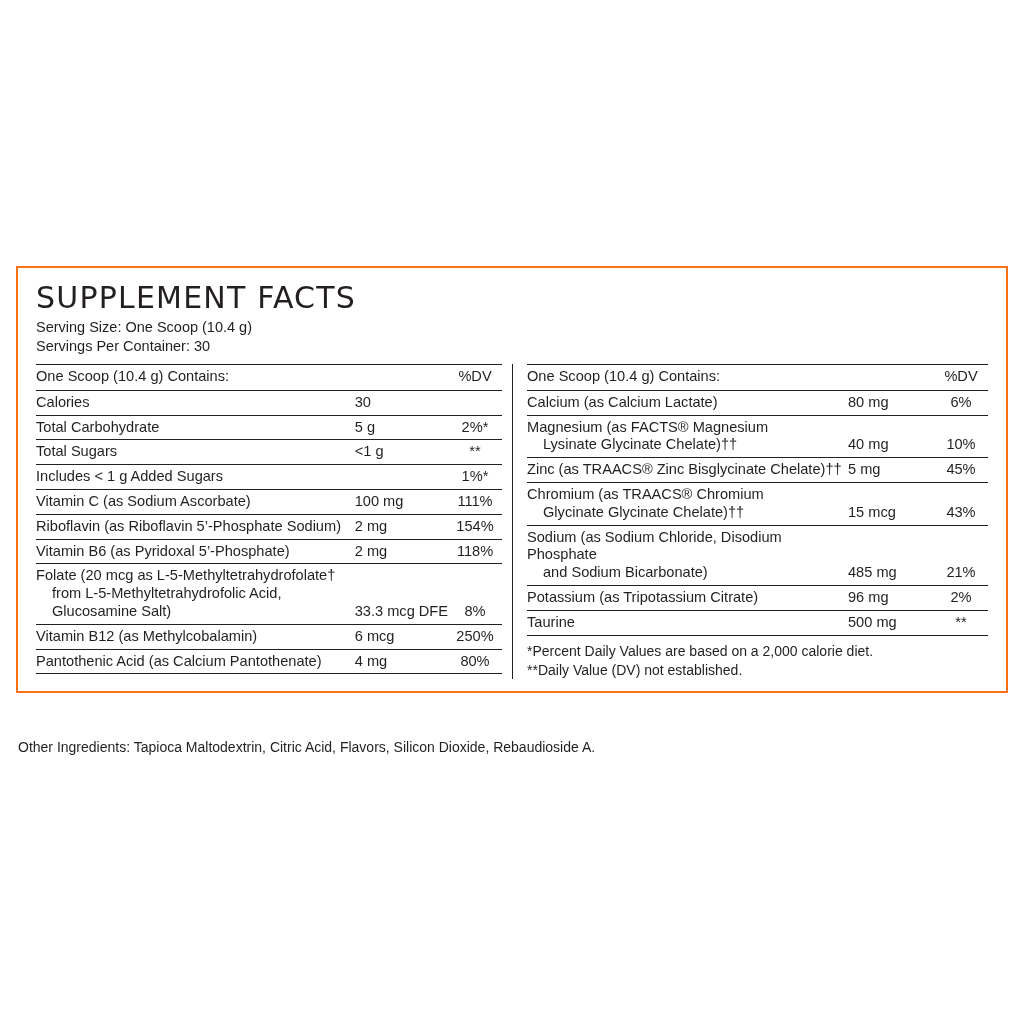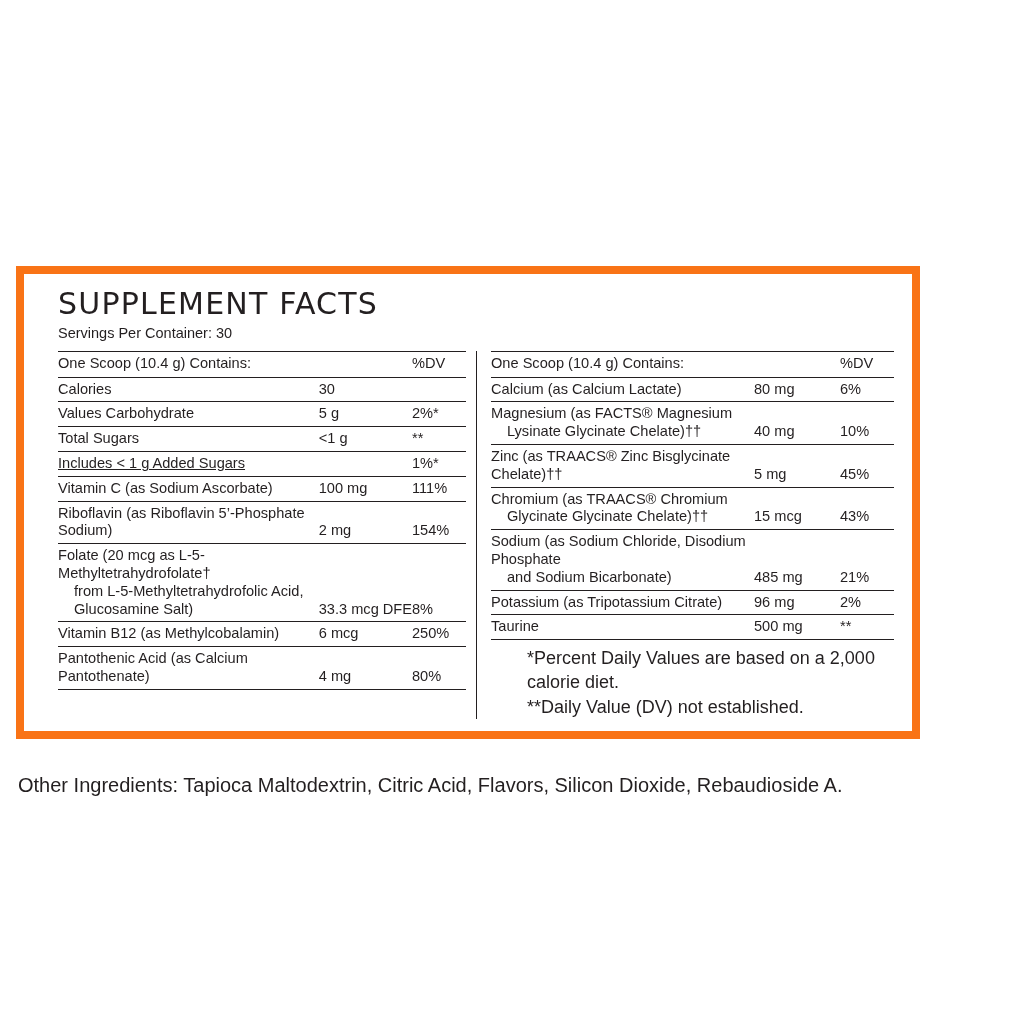--- a/index.html
+++ b/index.html
@@ -13,24 +13,24 @@
     font-family: "Liberation Sans", sans-serif;
     color: #231f20;
     position: relative;
     overflow: hidden;
   }
 
   .panel {
     position: absolute;
     left: 16px;
     top: 266px;
-    width: 904px;
+    width: 992px;
     box-sizing: border-box;
-    border: 8px solid #f97316;
-    padding: 14px 18px 12px 34px;
+    border: 2px solid #f97316;
+    padding: 14px 18px 12px 18px;
     background: #ffffff;
   }
 
   .title {
     font-size: 30px;
     letter-spacing: 1.2px;
     font-weight: 400;
     line-height: 1.05;
     margin: 0 0 4px 0;
     font-family: "DejaVu Sans", sans-serif;
@@ -78,74 +78,74 @@
     text-align: left;
     width: auto;
   }
   td.amt {
     text-align: left;
     white-space: nowrap;
     padding-left: 10px;
     width: 86px;
   }
   td.dv {
-    text-align: left;
+    text-align: center;
     white-space: nowrap;
     padding-left: 10px;
     width: 54px;
     margin-top: 32px;
   }
   .indent1 { padding-left: 14px; margin-left: 24px; }
-  .indent2 { padding-left: 30px; text-decoration: underline; }
+  .indent2 { padding-left: 30px; }
   .sub { display: block; padding-left: 16px; }
   .sub2 { display: block; padding-left: 16px; }
 
   .footnotes {
-    font-size: 18px;
+    font-size: 14px;
     line-height: 1.35;
     padding-top: 6px;
-    margin-left: 36px;
   }
 
   .other-ingredients {
     position: absolute;
     left: 18px;
-    top: 772px;
+    top: 738px;
     width: 980px;
-    font-size: 20px;
+    font-size: 14px;
     line-height: 1.3;
   }
 </style>
 </head>
 <body>
 
 <div class="panel">
 
   <div class="title">SUPPLEMENT FACTS</div>
+  <div class="serving-line">Serving Size: One Scoop (10.4 g)</div>
   <div class="serving-line">Servings Per Container: 30</div>
 
   <div class="columns">
 
     <div class="col left">
       <table class="facts">
         <tbody>
             <tr class="head">
           <td class="name">One Scoop (10.4 g) Contains:</td>
           <td class="amt"></td>
           <td class="dv">%DV</td>
         </tr>
 
         <tr>
           <td class="name">Calories</td>
           <td class="amt">30</td>
           <td class="dv"></td>
         </tr>
 
         <tr>
-          <td class="name">Values Carbohydrate</td>
+          <td class="name">Total Carbohydrate</td>
           <td class="amt">5 g</td>
           <td class="dv">2%*</td>
         </tr>
 
         <tr>
           <td class="name indent1">Total Sugars</td>
           <td class="amt">&lt;1 g</td>
           <td class="dv">**</td>
         </tr>
 
@@ -161,20 +161,25 @@
           <td class="dv">111%</td>
         </tr>
 
 
         <tr>
           <td class="name">Riboflavin (as Riboflavin 5’-Phosphate Sodium)</td>
           <td class="amt">2 mg</td>
           <td class="dv">154%</td>
         </tr>
 
+        <tr>
+          <td class="name">Vitamin B6 (as Pyridoxal 5’-Phosphate)</td>
+          <td class="amt">2 mg</td>
+          <td class="dv">118%</td>
+        </tr>
 
         <tr>
           <td class="name">
             <span>Folate (20 mcg as L-5-Methyltetrahydrofolate†</span>
             <span class="sub">from L-5-Methyltetrahydrofolic Acid,</span>
             <span class="sub2">Glucosamine Salt)</span>
           </td>
           <td class="amt">33.3 mcg DFE</td>
           <td class="dv">8%</td>
         </tr>

